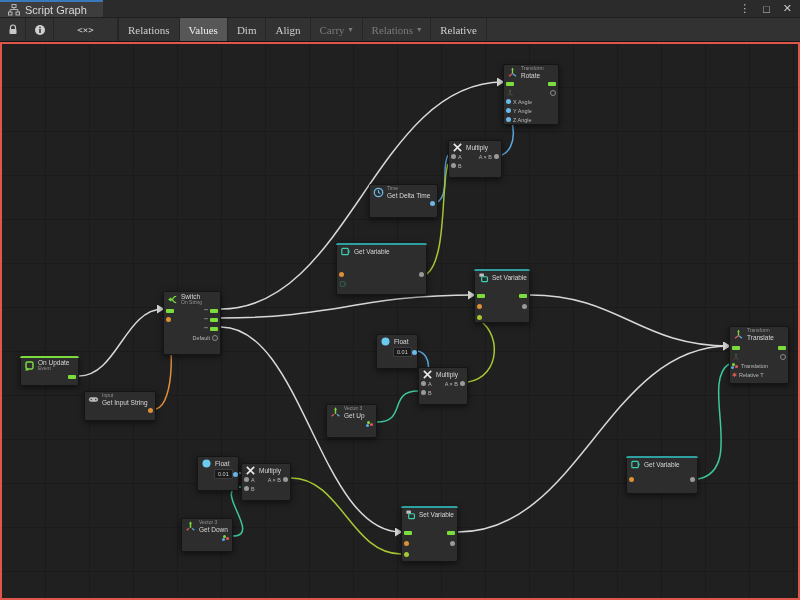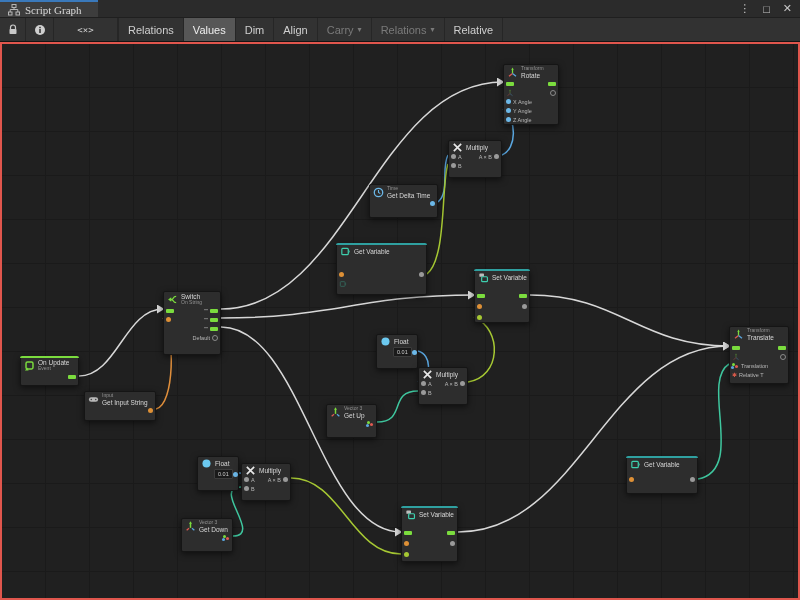--- a/index.html
+++ b/index.html
@@ -1,37 +1,37 @@
 <!DOCTYPE html>
 <html><head>
 <meta charset="utf-8">
 <style>
   html,body{margin:0;padding:0;}
   body{width:800px;height:600px;overflow:hidden;position:relative;background:#191919;
        font-family:"Liberation Sans",sans-serif;-webkit-font-smoothing:antialiased;}
   
-  .tabbar{height:17px;background:#2b2b2b;display:flex;align-items:stretch;position:relative;font-family:Liberation Serif, serif;}
+  .tabbar{height:17px;background:#2b2b2b;display:flex;align-items:stretch;position:relative;}
   .tab{display:flex;align-items:center;gap:5px;padding:0 16px 0 8px;background:#3d3d3d;
        border-top:2px solid #3a79bb;box-sizing:border-box;font-size:11px;color:#d8d8d8;cursor:default;}
   .ic12{width:12px;height:12px;display:inline-block;flex:0 0 auto;}
   .ic12 svg,.hic svg,.fade svg{width:100%;height:100%;display:block;}
   .winctrl{position:absolute;right:8px;top:0;bottom:0;display:flex;align-items:center;gap:13px;
            color:#c8c8c8;font-size:11px;}
   .winctrl span{cursor:default;}
   
   .toolbar{height:25px;background:#323232;border-top:1px solid #1f1f1f;border-bottom:1px solid #141414;
            display:flex;align-items:stretch;font-size:11px;color:#cfcfcf;box-sizing:border-box;}
   .tseg{display:flex;align-items:center;justify-content:center;border-right:1px solid #262626;box-sizing:border-box;}
   .seg-lock{width:26px;} .seg-info{width:28px;} .seg-code{width:64px;font-family:"DejaVu Sans Mono",monospace;font-size:9px;}
   .seg-crumb{width:122px;justify-content:flex-start;padding-left:14px;gap:5px;border-right:none;}
   .seg-zoom{width:168px;gap:6px;padding:0 8px;border-right:none;}
   .track{flex:1;height:2px;background:#151515;position:relative;border-radius:1px;}
   .handle{position:absolute;top:50%;width:10px;height:10px;border-radius:50%;background:#9e9e9e;
           transform:translate(-50%,-50%);box-shadow:0 0 2px #000;}
-  .tbr{display:flex;flex:1;overflow:hidden;}
+  .tbr{display:flex;flex:1;overflow:hidden;font-family:Liberation Serif, serif;}
   .tbtn{padding:0 9px;display:flex;align-items:center;border-left:1px solid #262626;white-space:nowrap;cursor:default;}
   .tbtn.active{background:#575757;color:#eee;}
   .tbtn.disabled{color:#7a7a7a;}
   .caret{font-size:8px;margin-left:4px;}
   
   .canvas{position:absolute;top:42px;left:0;width:800px;height:558px;box-sizing:border-box;
     border:2px solid #e0564d;background-color:#202020;
     background-image:
       repeating-linear-gradient(to right, transparent 0px, transparent 43px, #1a1a1a 43px, #1a1a1a 44px),
       repeating-linear-gradient(to bottom, transparent 0px, transparent 43px, #1a1a1a 43px, #1a1a1a 44px);}

